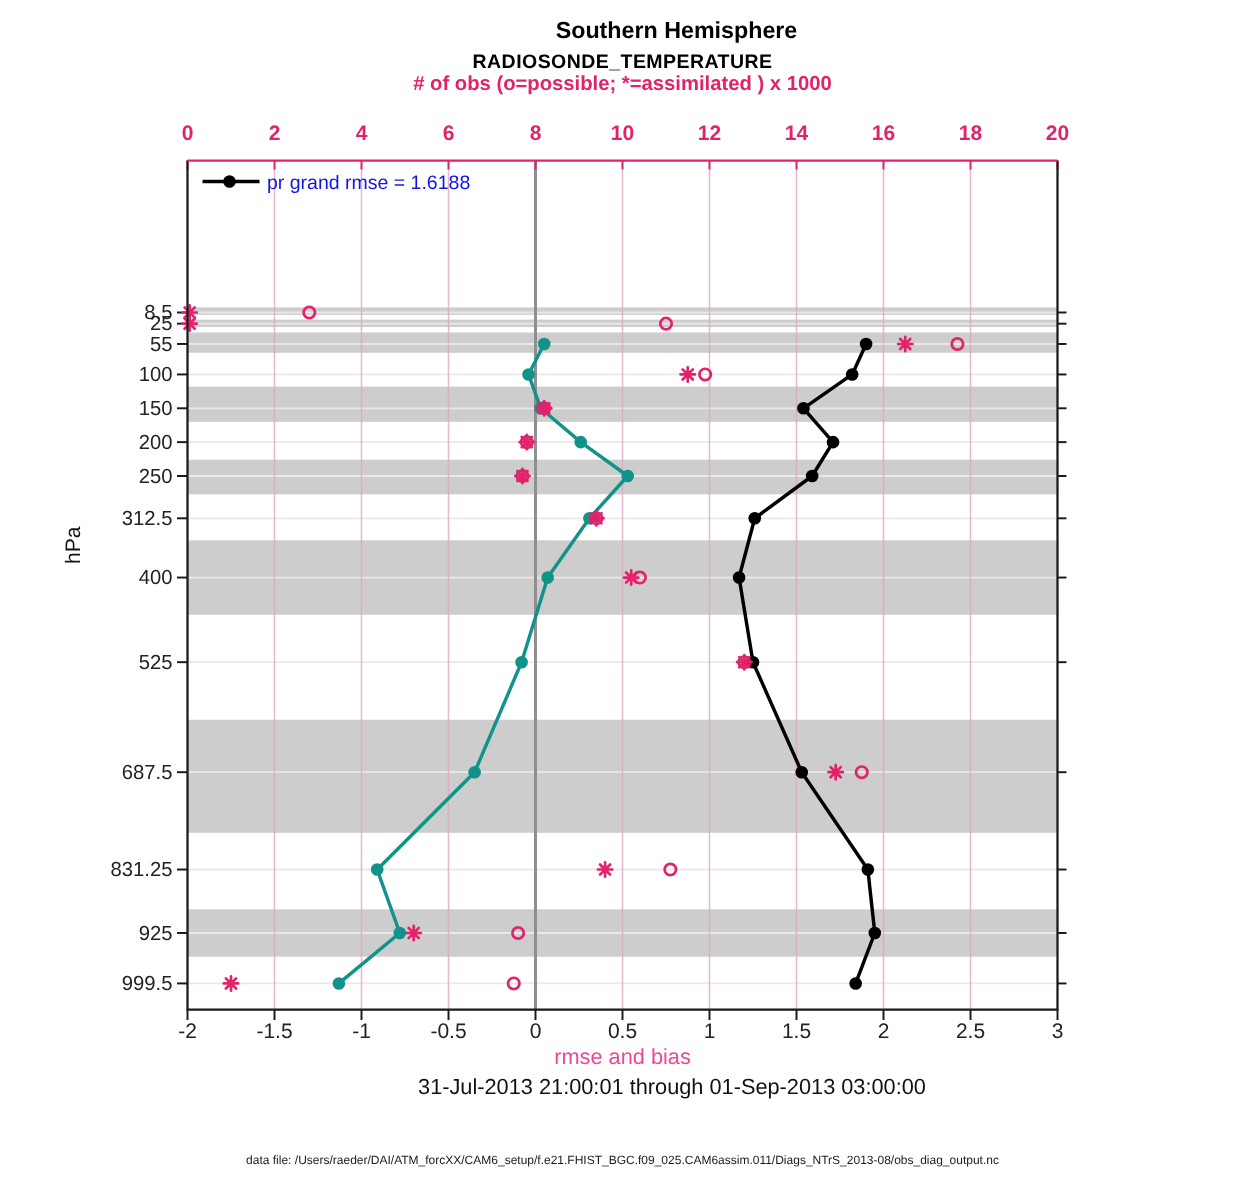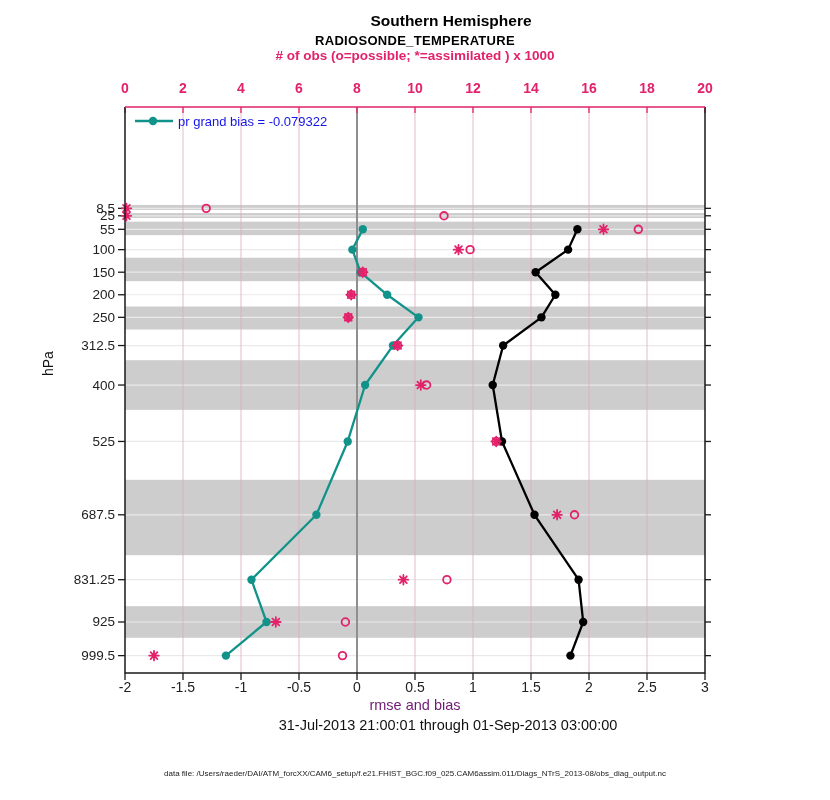--- a/index.html
+++ b/index.html
@@ -2,21 +2,21 @@
 <html><head>
 <meta charset="utf-8">
 <style>
   html,body{margin:0;padding:0;background:#fff;}
   .stage{position:relative;width:830px;height:800px;background:#fff;overflow:hidden;
          font-family:"Liberation Sans",sans-serif;}
   .ctr{position:absolute;left:0;width:830px;text-align:center;white-space:nowrap;}
   .title{top:12px;font-size:15.5px;font-weight:bold;color:#000;padding-left:36px;}
   .subtitle{top:33px;font-size:13px;font-weight:bold;color:#000;letter-spacing:.3px;}
   .toplabel{top:48px;font-size:13.5px;font-weight:600;}
-  .xlabel{top:697px;font-size:14.5px;color:#701a75;}
+  .xlabel{top:697px;font-size:14.5px;color:#ec4899;}
   .timespan{top:717px;font-size:14.5px;color:#111;padding-left:33px;}
   .datafile{top:769px;font-size:8px;color:#1a1a1a;}
   .ylab{position:absolute;left:40px;top:376px;font-size:14px;color:#111;
         transform:rotate(-90deg);transform-origin:left top;}
   .legend{position:absolute;left:134px;top:112px;}
   .lrow{display:flex;align-items:center;height:18px;}
   .lrow .txt{margin-left:4px;font-size:13px;}
   svg.plot{position:absolute;left:0;top:0;}
 </style>
 </head>
@@ -201,24 +201,24 @@
       <line x1="125" y1="107" x2="705" y2="107" stroke="#e2226b" stroke-width="1.5"></line>
     </svg>
 
   <div class="ctr title">Southern Hemisphere</div>
   <div class="ctr subtitle">RADIOSONDE_TEMPERATURE</div>
   <div class="ctr toplabel" id="toplabel" style="color: rgb(226, 34, 107);"># of obs (o=possible; *=assimilated ) x 1000</div>
 
   <div class="legend">
     <div class="lrow">
       <svg width="40" height="12">
-        <line id="lg-line-bias" x1="1" y1="6" x2="39" y2="6" stroke-width="2.4" stroke="#12938a"></line>
-        <circle id="lg-dot-bias" cx="19" cy="6" r="4.2" fill="#12938a"></circle>
+        <line id="lg-line-rmse" x1="1" y1="6" x2="39" y2="6" stroke-width="2.4" stroke="#000000"></line>
+        <circle id="lg-dot-rmse" cx="19" cy="6" r="4.2" fill="#000000"></circle>
       </svg>
-      <span class="txt" id="lg-txt-bias" style="color: rgb(20, 20, 232);">pr grand bias = -0.079322</span>
+      <span class="txt" id="lg-txt-rmse" style="color: rgb(20, 20, 232);">pr grand rmse = 1.6188</span>
     </div>
   </div>
 
   <div class="ylab">hPa</div>
   <div class="ctr xlabel">rmse and bias</div>
   <div class="ctr timespan">31-Jul-2013 21:00:01 through 01-Sep-2013 03:00:00</div>
   <div class="ctr datafile">data file: /Users/raeder/DAI/ATM_forcXX/CAM6_setup/f.e21.FHIST_BGC.f09_025.CAM6assim.011/Diags_NTrS_2013-08/obs_diag_output.nc</div>
 </div>
 
 </body></html>

